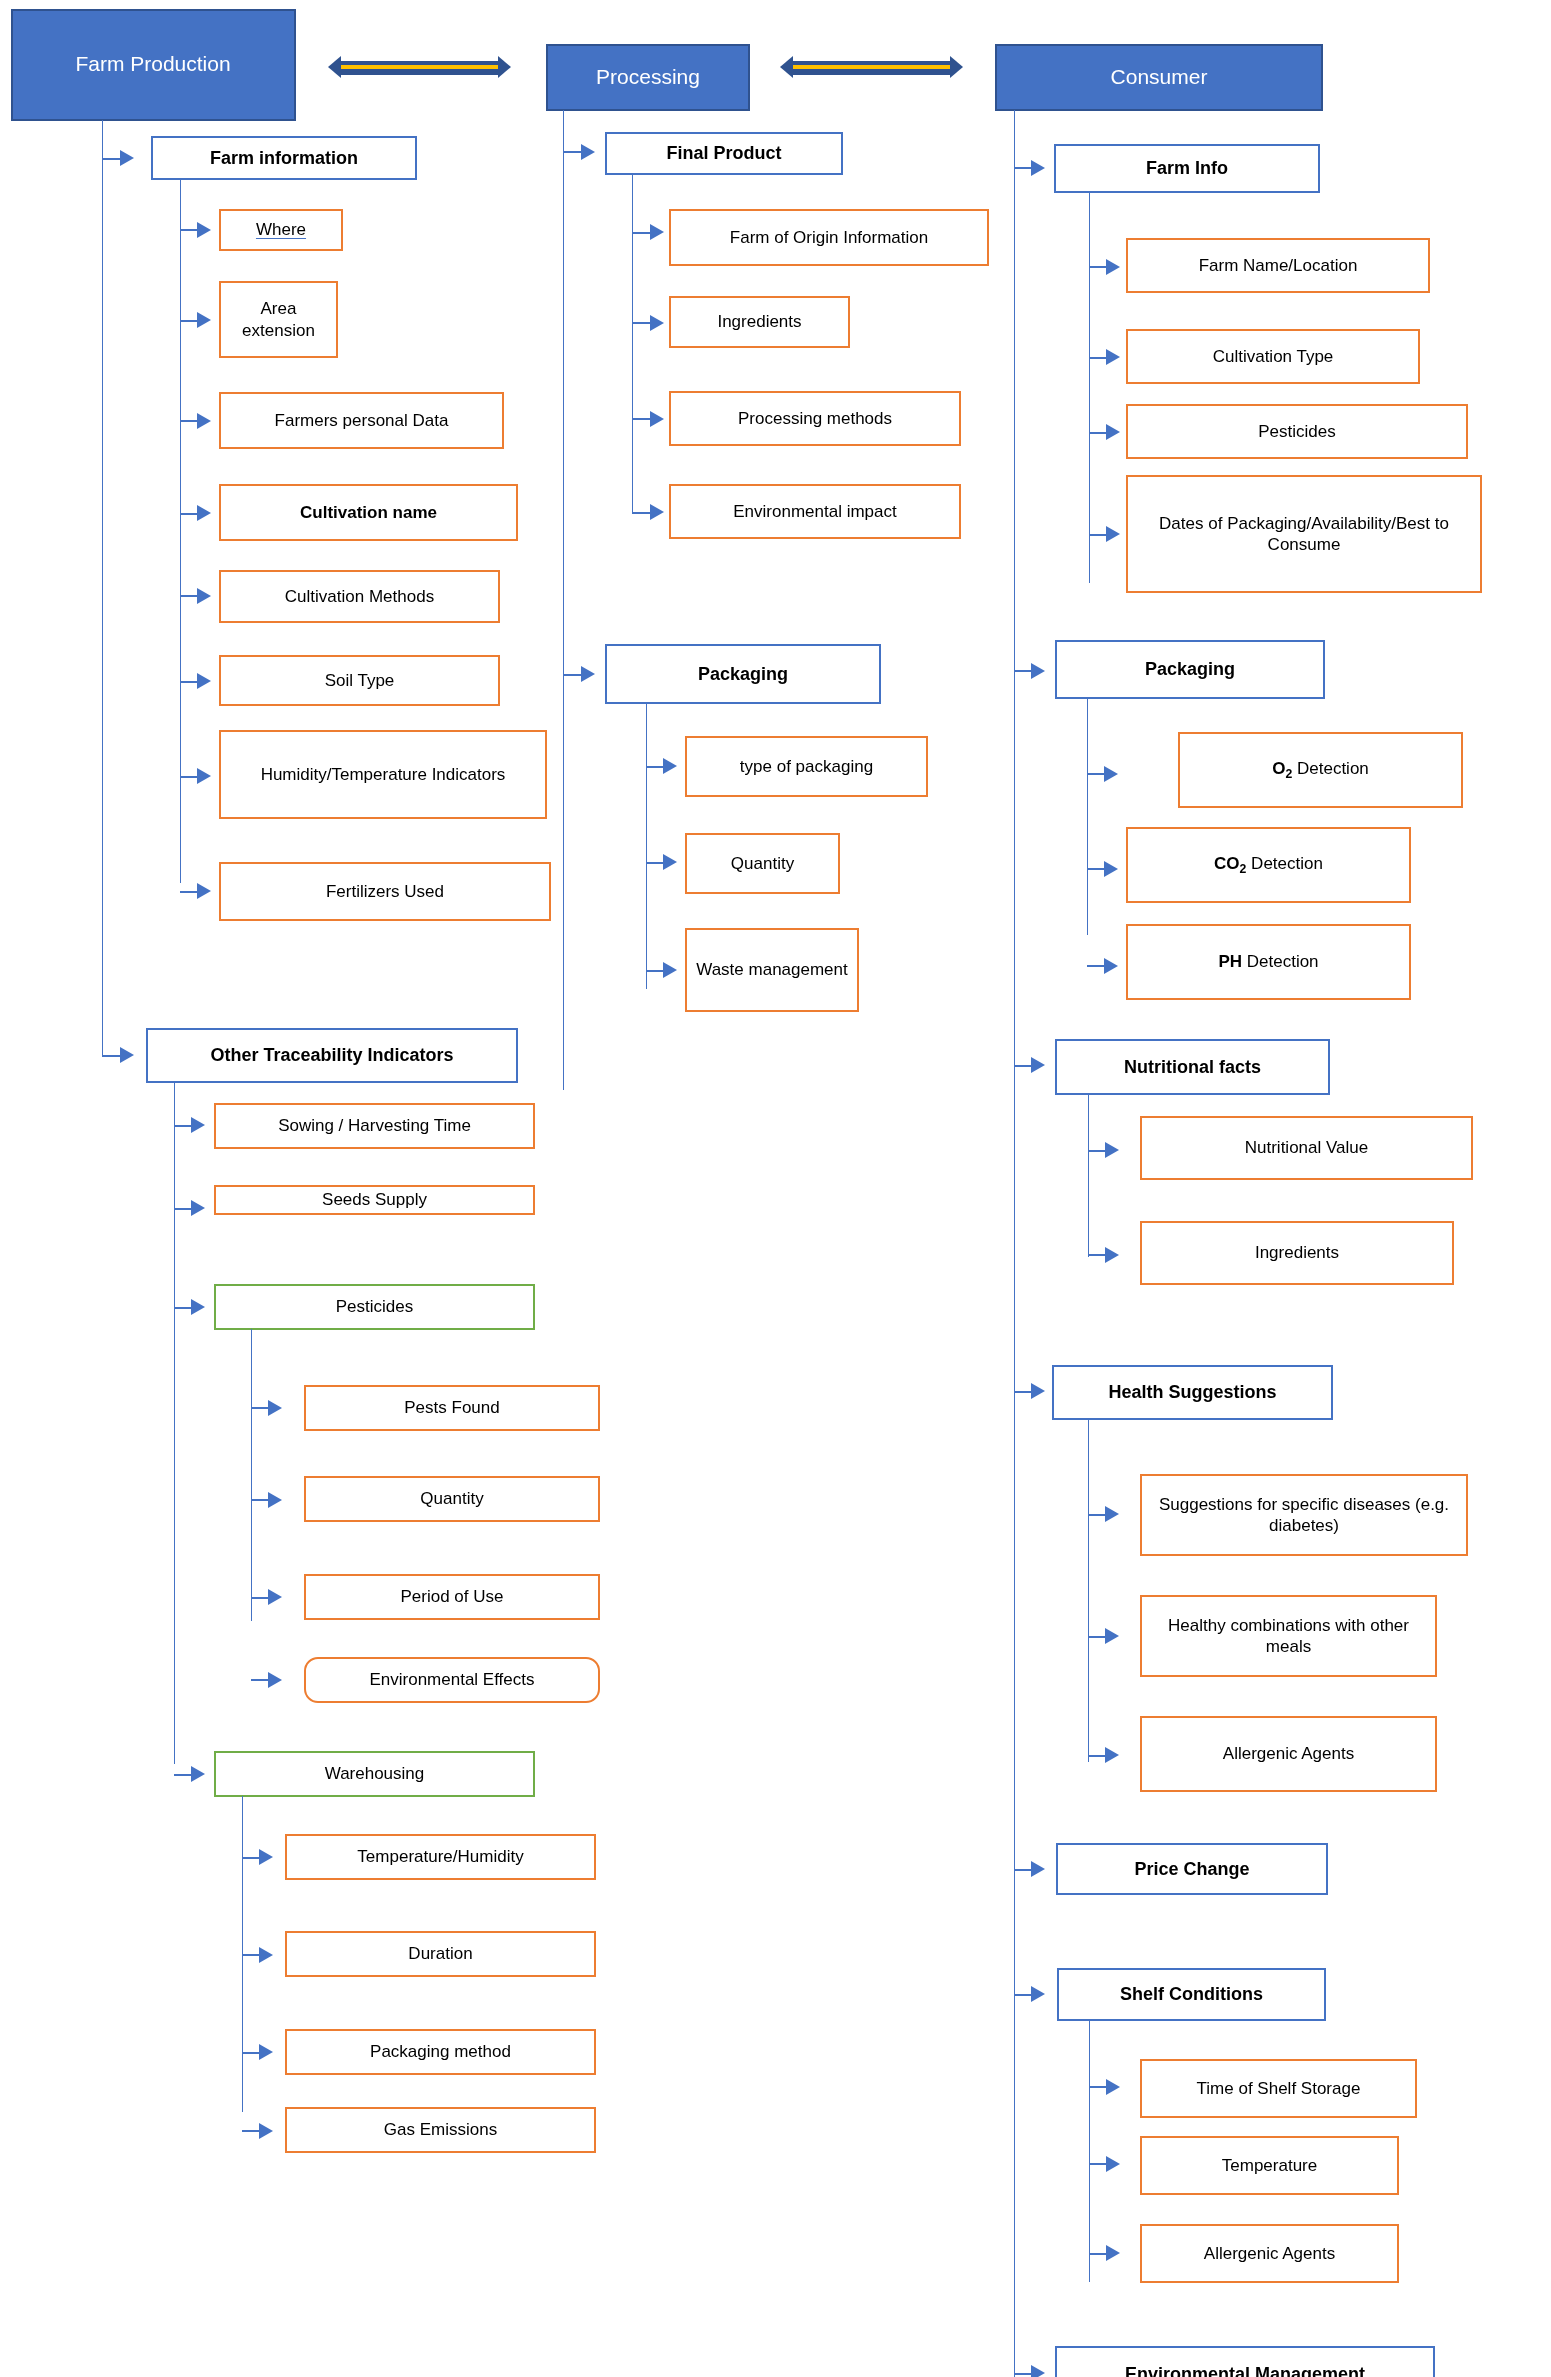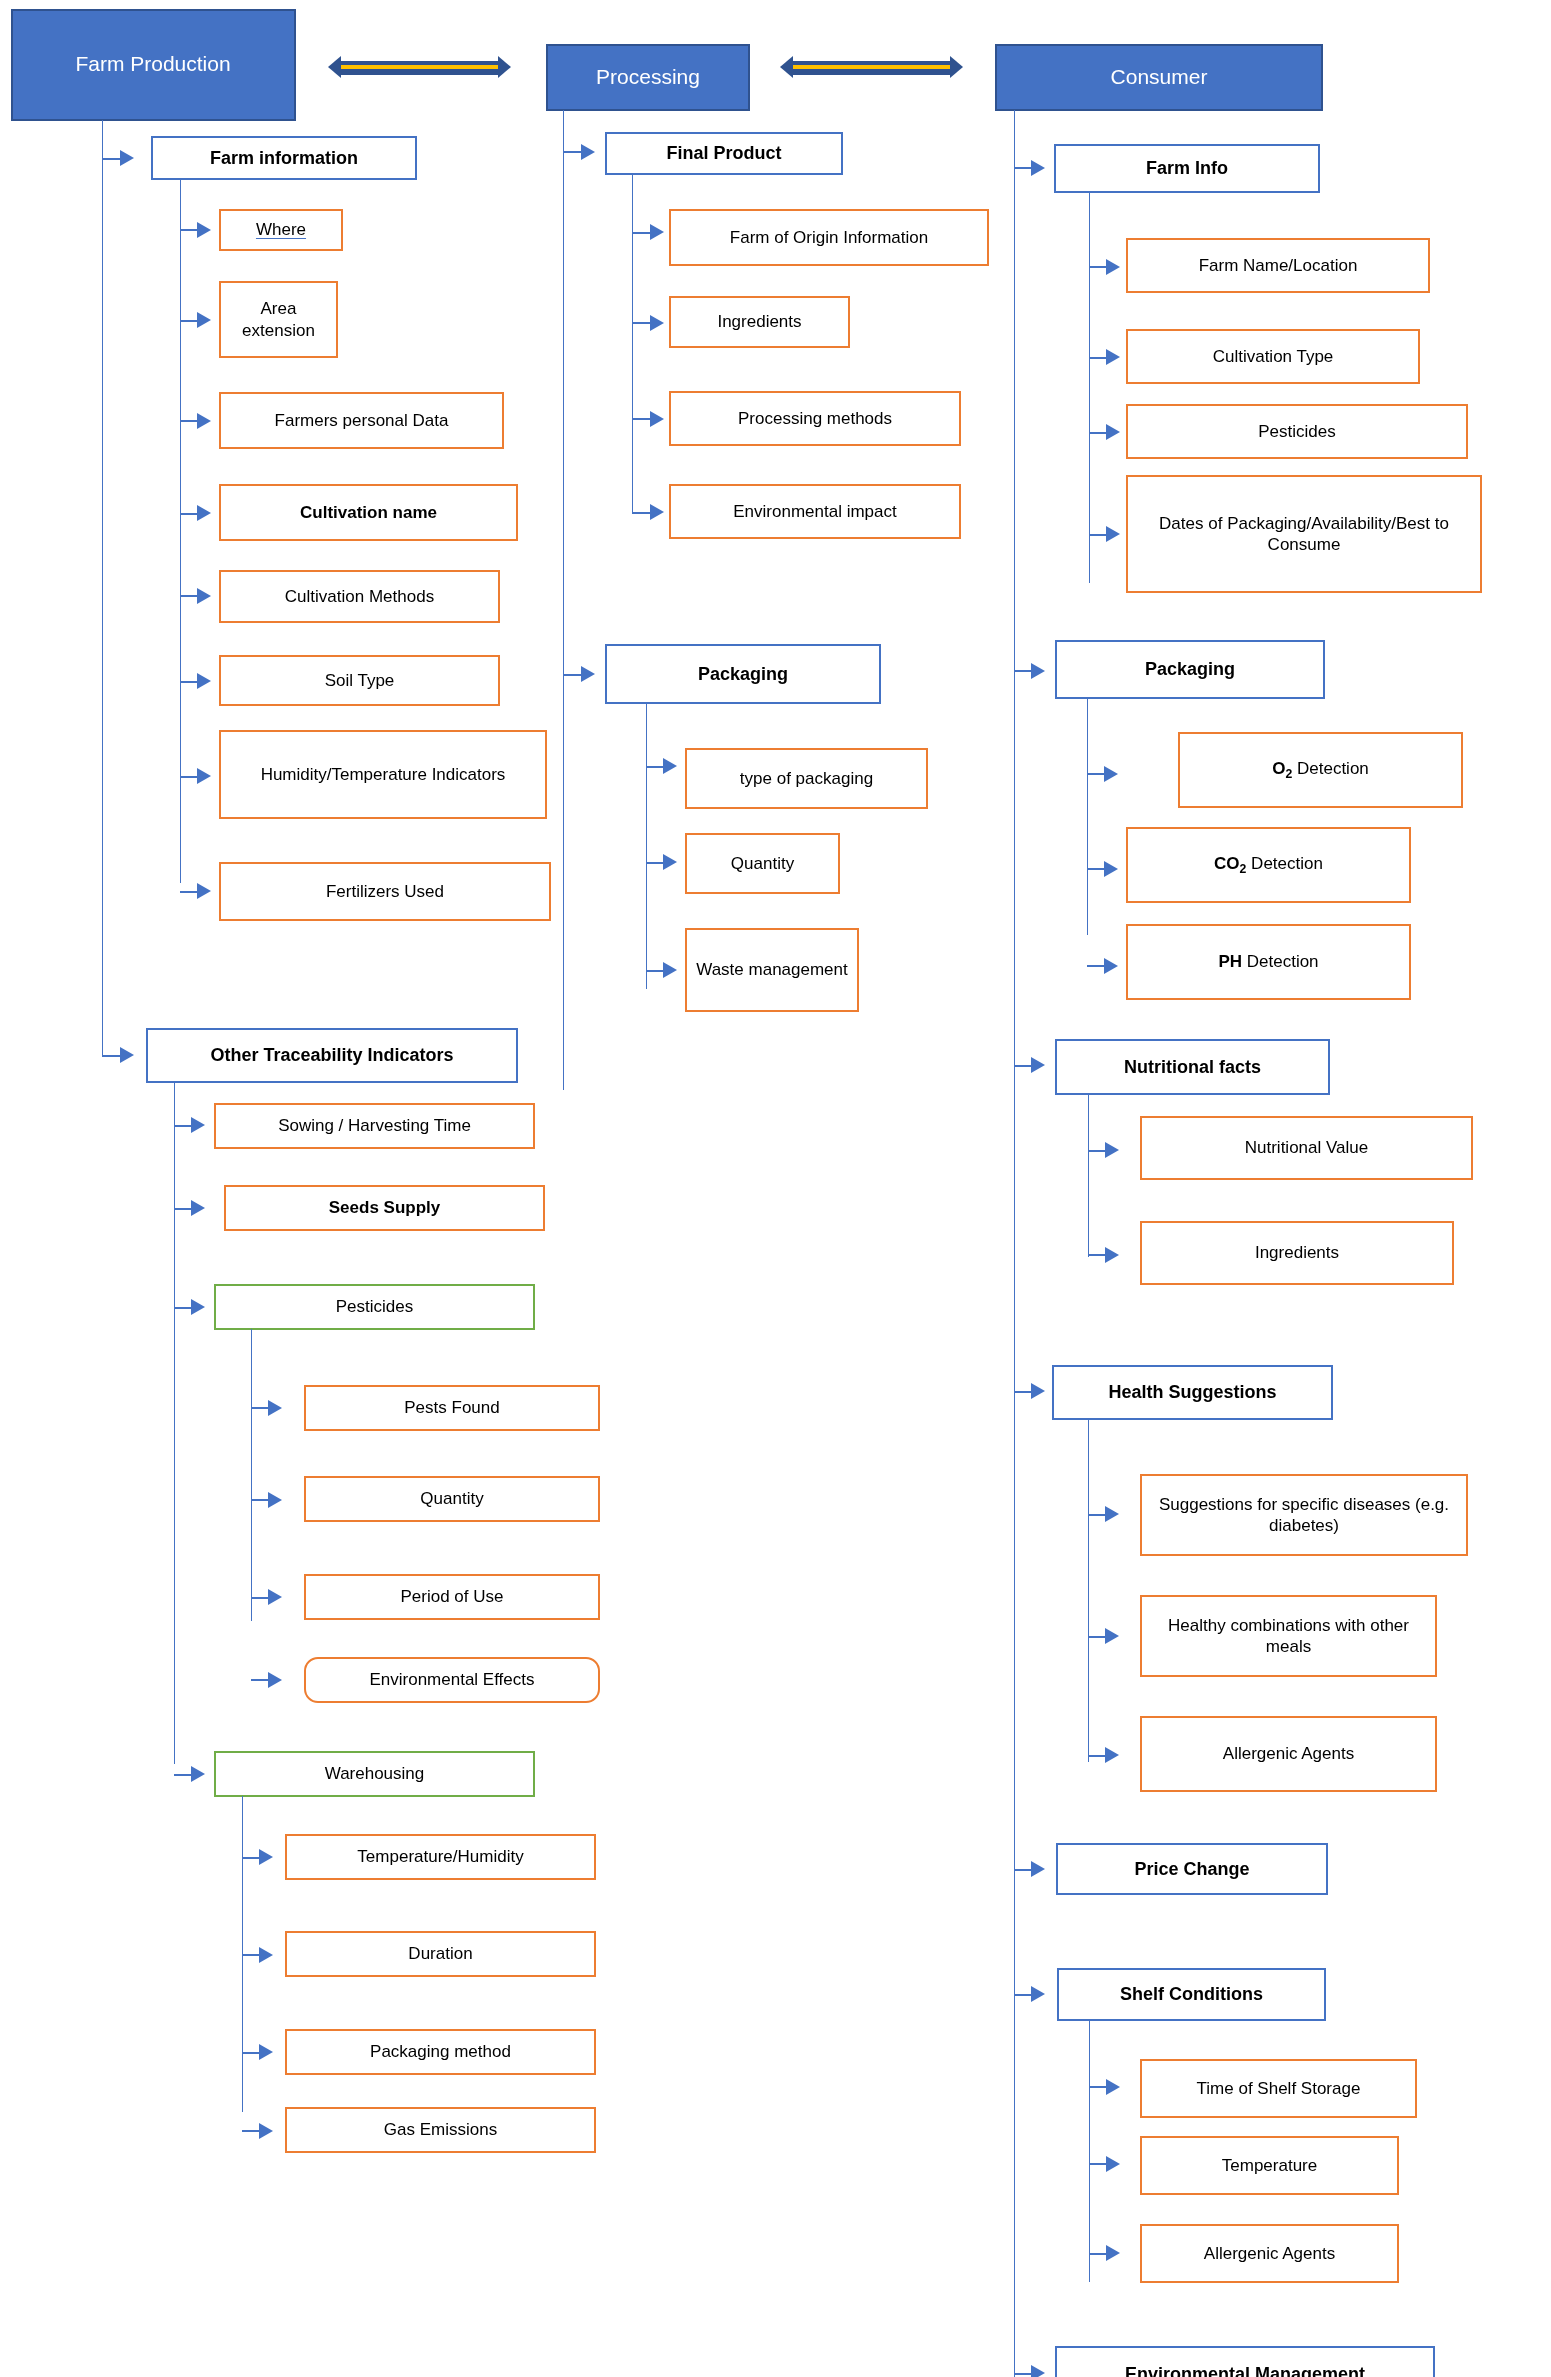--- a/index.html
+++ b/index.html
@@ -130,21 +130,21 @@
   <div class="vline" style="left:174px;top:1083px;height:681px;"></div>
 
   <div class="hline" style="left:174px;top:1125px;width:18px;"></div>
   <div class="arrow" style="left:191px;top:1117px;"></div>
   <div class="box leaf" style="left:214px;top:1103px;width:321px;height:46px;">
     <span class="lbl">Sowing / Harvesting Time</span>
   </div>
 
   <div class="hline" style="left:174px;top:1208px;width:18px;"></div>
   <div class="arrow" style="left:191px;top:1200px;"></div>
-  <div class="box leaf" style="left:224px;top:1185px;width:321px;height:46px;font-weight:bold;">
+  <div class="box leaf" style="left:214px;top:1185px;width:321px;height:30px;">
     <span class="lbl">Seeds Supply</span>
   </div>
 
   <div class="hline" style="left:174px;top:1307px;width:18px;"></div>
   <div class="arrow" style="left:191px;top:1299px;"></div>
   <div class="box green" style="left:214px;top:1284px;width:321px;height:46px;">
     <span class="lbl">Pesticides</span>
   </div>
   <div class="vline" style="left:251px;top:1329px;height:292px;"></div>
 
@@ -238,21 +238,21 @@
 
   <div class="hline" style="left:563px;top:674px;width:18px;"></div>
   <div class="arrow" style="left:581px;top:666px;"></div>
   <div class="box lvl2" style="left:605px;top:644px;width:276px;height:60px;">
     <span class="lbl">Packaging</span>
   </div>
   <div class="vline" style="left:646px;top:704px;height:285px;"></div>
 
   <div class="hline" style="left:646px;top:766px;width:18px;"></div>
   <div class="arrow" style="left:663px;top:758px;"></div>
-  <div class="box leaf" style="left:685px;top:736px;width:243px;height:61px;margin-top:12px;">
+  <div class="box leaf" style="left:685px;top:736px;width:243px;height:61px;">
     <span class="lbl">type of packaging</span>
   </div>
 
   <div class="hline" style="left:646px;top:862px;width:18px;"></div>
   <div class="arrow" style="left:663px;top:854px;"></div>
   <div class="box leaf" style="left:685px;top:833px;width:155px;height:61px;">
     <span class="lbl">Quantity</span>
   </div>
 
   <div class="hline" style="left:646px;top:970px;width:18px;"></div>

